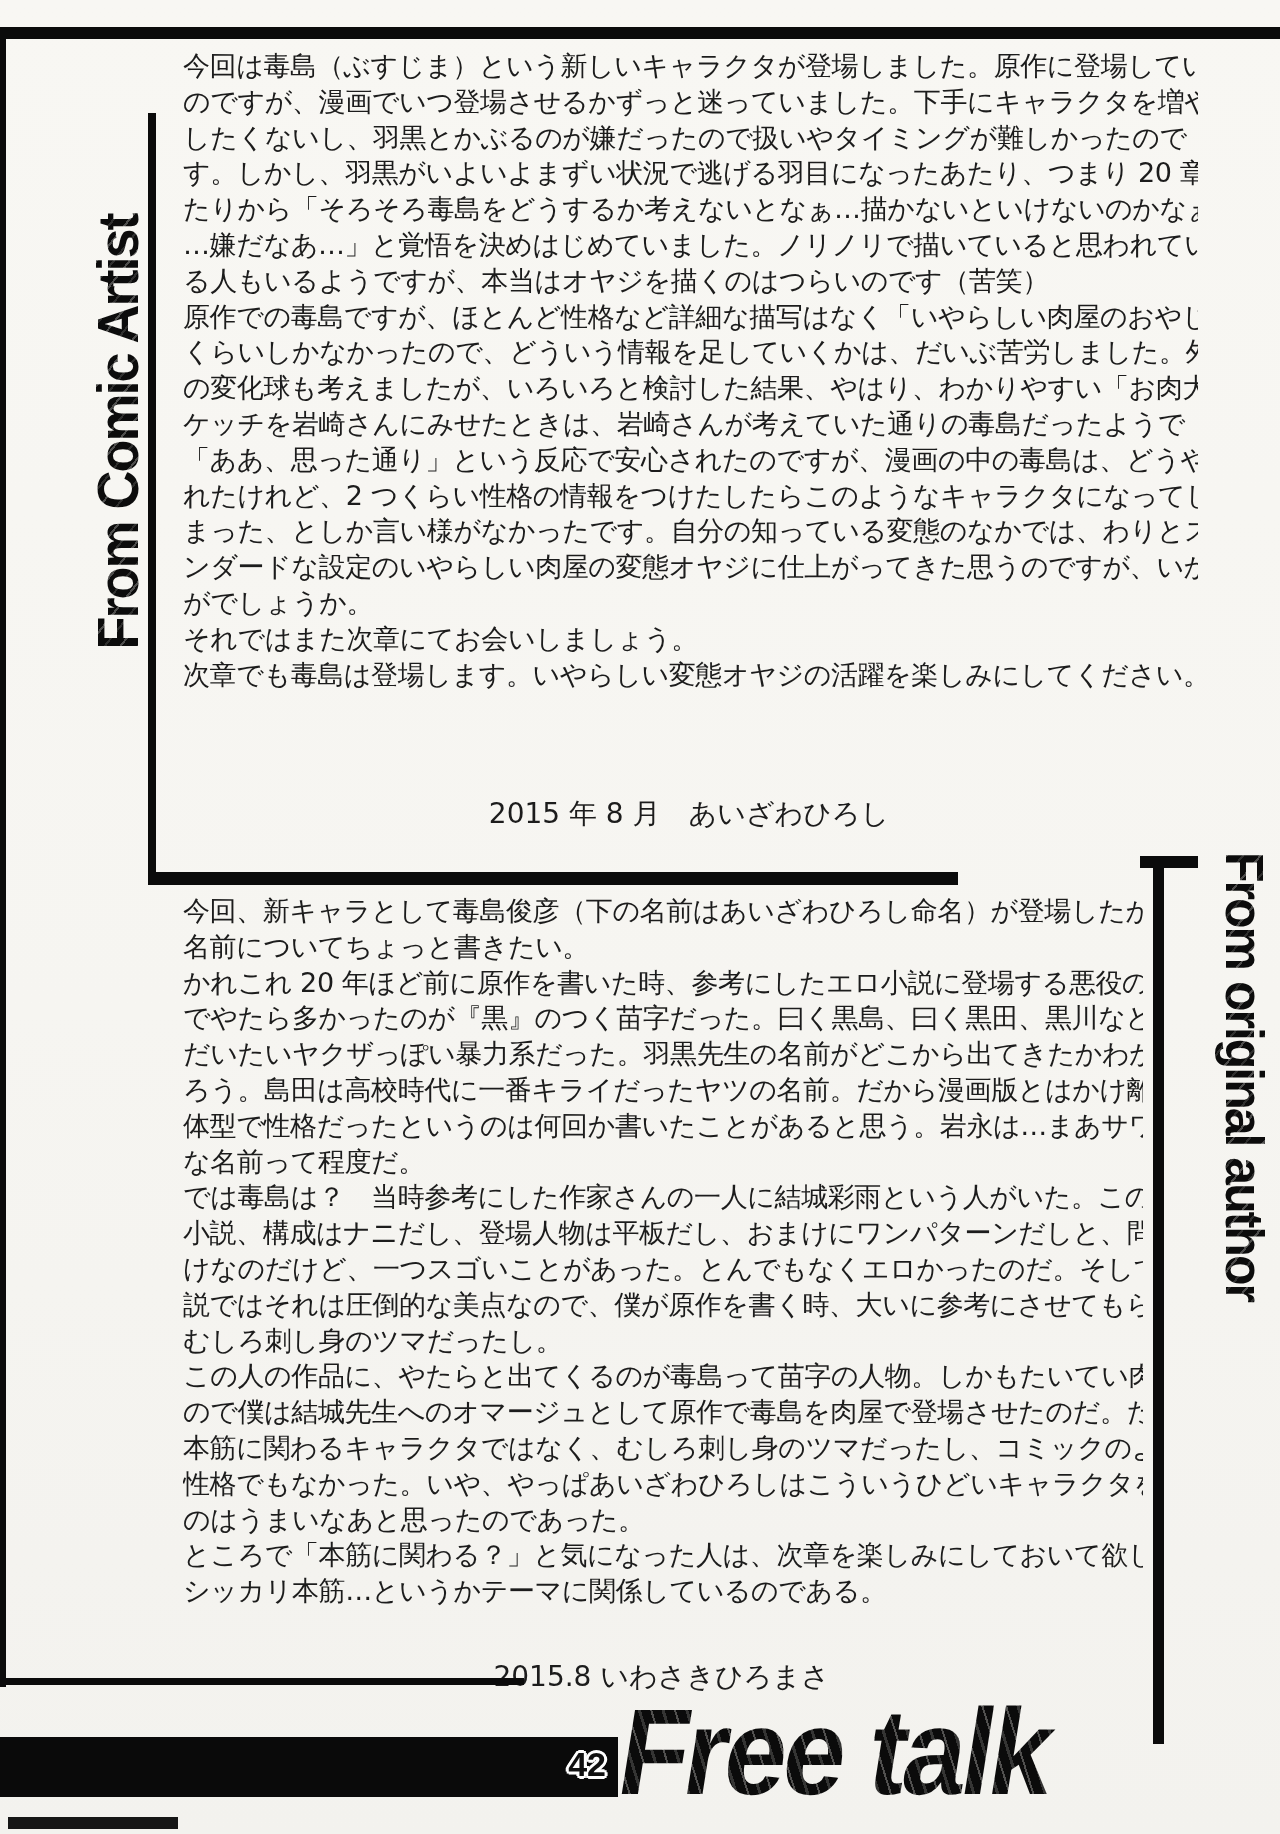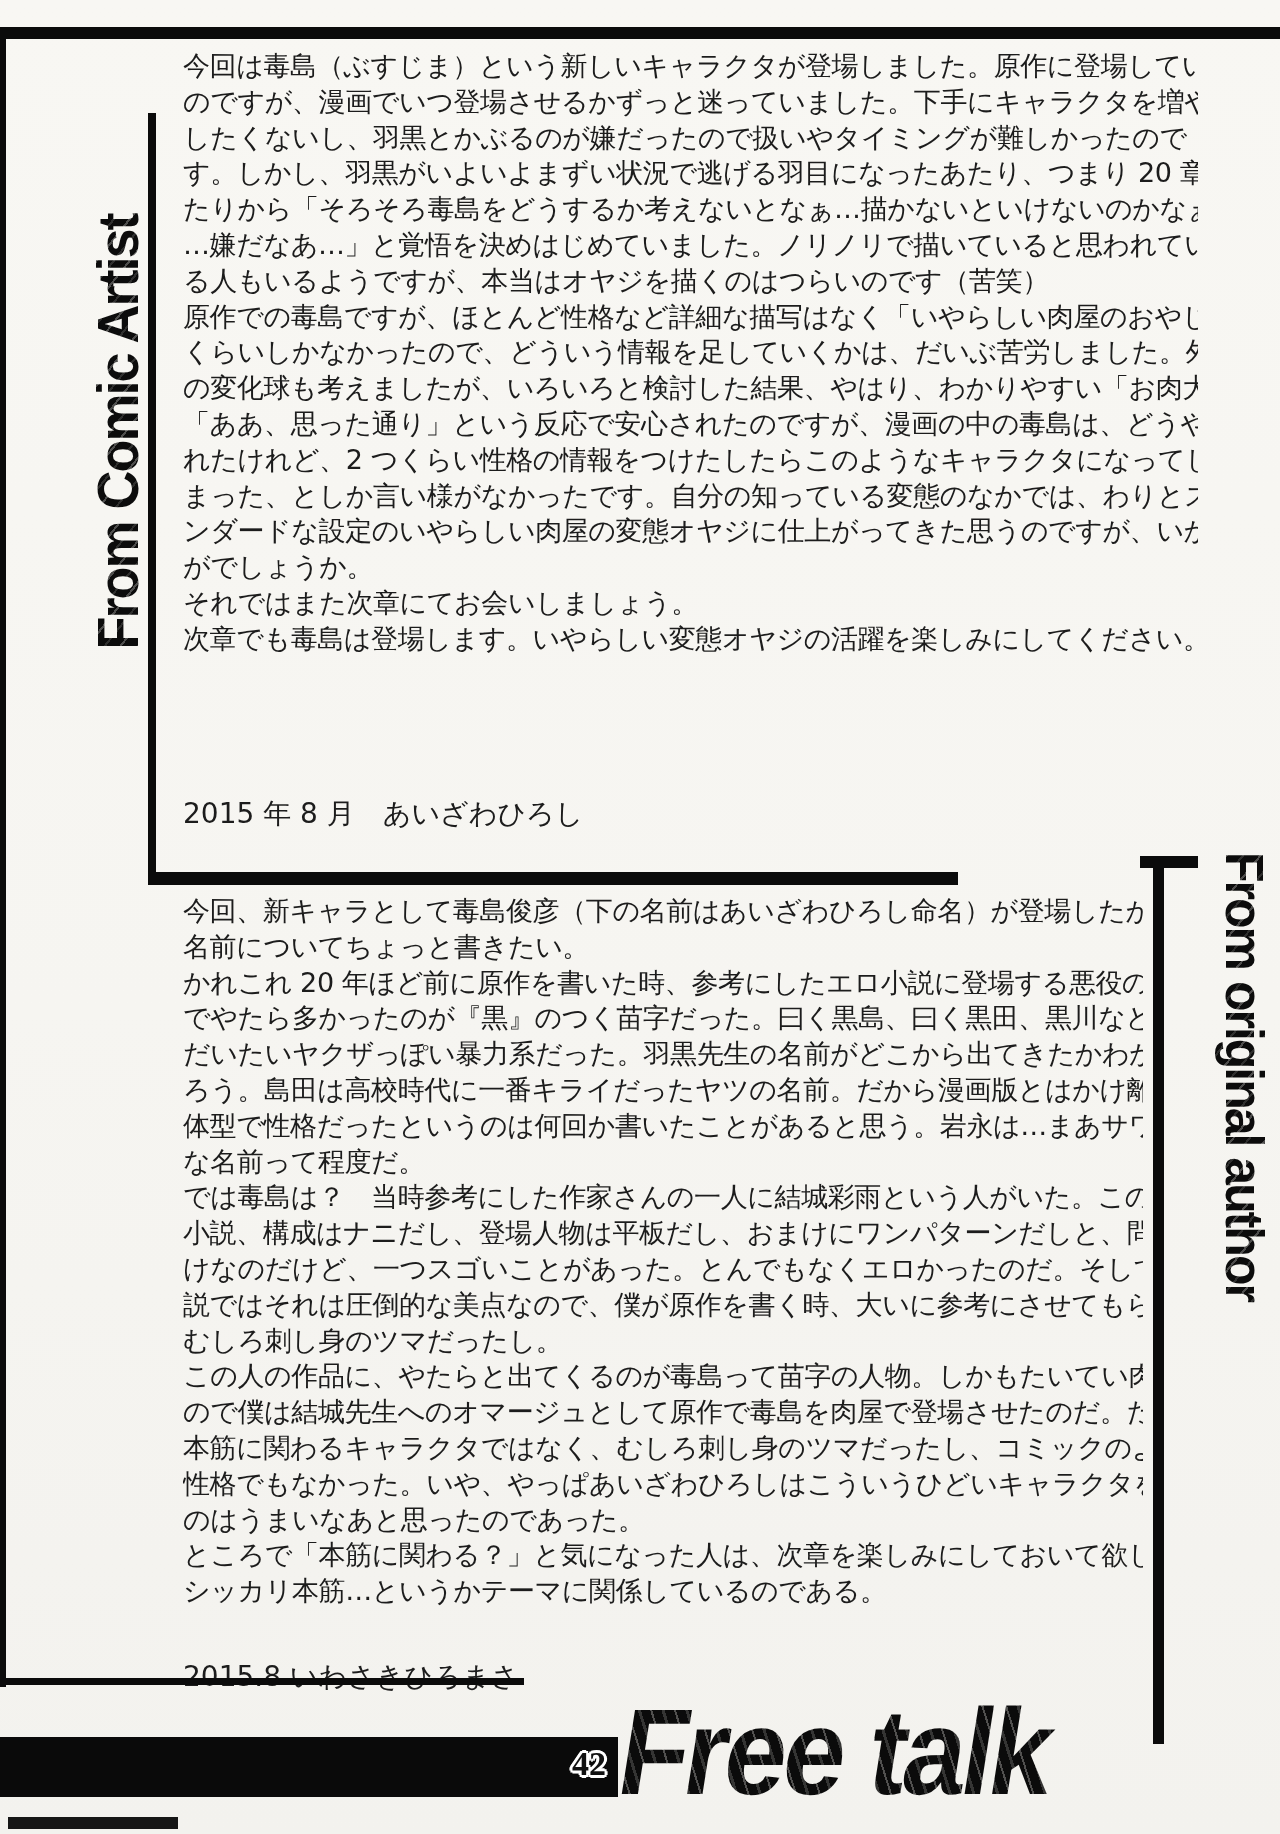--- a/index.html
+++ b/index.html
@@ -22,21 +22,21 @@
     letter-spacing:-0.4px;
   }
   .note-text .tline{
     height:35.8px;line-height:35.8px;
     white-space:nowrap;overflow:hidden;
   }
   .sig{
     position:absolute;
     color:#1c1c1c;
     font-size:28px;
-    text-align:left;
+    text-align:center;
     white-space:nowrap;
   }
   .v-label{
     position:absolute;
     font-family:"Liberation Sans","DejaVu Sans",sans-serif;
     font-weight:900;
     color:#0c0c0c;
     white-space:nowrap;
     letter-spacing:-2px;
     
@@ -58,21 +58,21 @@
     transform:rotate(90deg) scaleY(1.08);
     transform-origin:left top;
     text-align:left;
   }
   .footer-bar{
     position:absolute;left:0;top:1737px;width:618px;height:60px;
     background:#0a0a0a;
   }
   .page-number{
     position:absolute;right:12px;top:8px;
-    font-family:Liberation Serif, serif;
+    font-family:Liberation Sans, sans-serif;
     font-size:34px;font-weight:bold;color:#111;
     text-shadow:
       -3px 0 0 #fff, 3px 0 0 #fff, 0 -3px 0 #fff, 0 3px 0 #fff,
       -2px -2px 0 #fff, 2px -2px 0 #fff, -2px 2px 0 #fff, 2px 2px 0 #fff;
   }
   .footer-title{
     position:absolute;left:608px;top:1682px;width:680px;height:152px;
     font-family:"Liberation Sans","DejaVu Sans",sans-serif;
     font-size:122px;font-weight:900;color:#0b0b0b;
     white-space:nowrap;
@@ -100,20 +100,21 @@
       <div class="tline">今回は毒島（ぶすじま）という新しいキャラクタが登場しました。原作に登場していた</div>
       <div class="tline">のですが、漫画でいつ登場させるかずっと迷っていました。下手にキャラクタを増や</div>
       <div class="tline">したくないし、羽黒とかぶるのが嫌だったので扱いやタイミングが難しかったので</div>
       <div class="tline">す。しかし、羽黒がいよいよまずい状況で逃げる羽目になったあたり、つまり 20 章あ</div>
       <div class="tline">たりから「そろそろ毒島をどうするか考えないとなぁ…描かないといけないのかなぁ</div>
       <div class="tline">…嫌だなあ…」と覚悟を決めはじめていました。ノリノリで描いていると思われてい</div>
       <div class="tline">る人もいるようですが、本当はオヤジを描くのはつらいのです（苦笑）</div>
       <div class="tline">原作での毒島ですが、ほとんど性格など詳細な描写はなく「いやらしい肉屋のおやじ」</div>
       <div class="tline">くらいしかなかったので、どういう情報を足していくかは、だいぶ苦労しました。外見</div>
       <div class="tline">の変化球も考えましたが、いろいろと検討した結果、やはり、わかりやすい「お肉大好</div>
+      <div class="tline">ケッチを岩崎さんにみせたときは、岩崎さんが考えていた通りの毒島だったようで</div>
       <div class="tline">「ああ、思った通り」という反応で安心されたのですが、漫画の中の毒島は、どうやら想</div>
       <div class="tline">れたけれど、2 つくらい性格の情報をつけたしたらこのようなキャラクタになってし</div>
       <div class="tline">まった、としか言い様がなかったです。自分の知っている変態のなかでは、わりとスタ</div>
       <div class="tline">ンダードな設定のいやらしい肉屋の変態オヤジに仕上がってきた思うのですが、いか</div>
       <div class="tline">がでしょうか。</div>
       <div class="tline">それではまた次章にてお会いしましょう。</div>
       <div class="tline">次章でも毒島は登場します。いやらしい変態オヤジの活躍を楽しみにしてください。</div>
     </div>
 
   <div class="sig" style="left:183px;top:795px;width:1012px;">2015 年 8 月　あいざわひろし</div>

